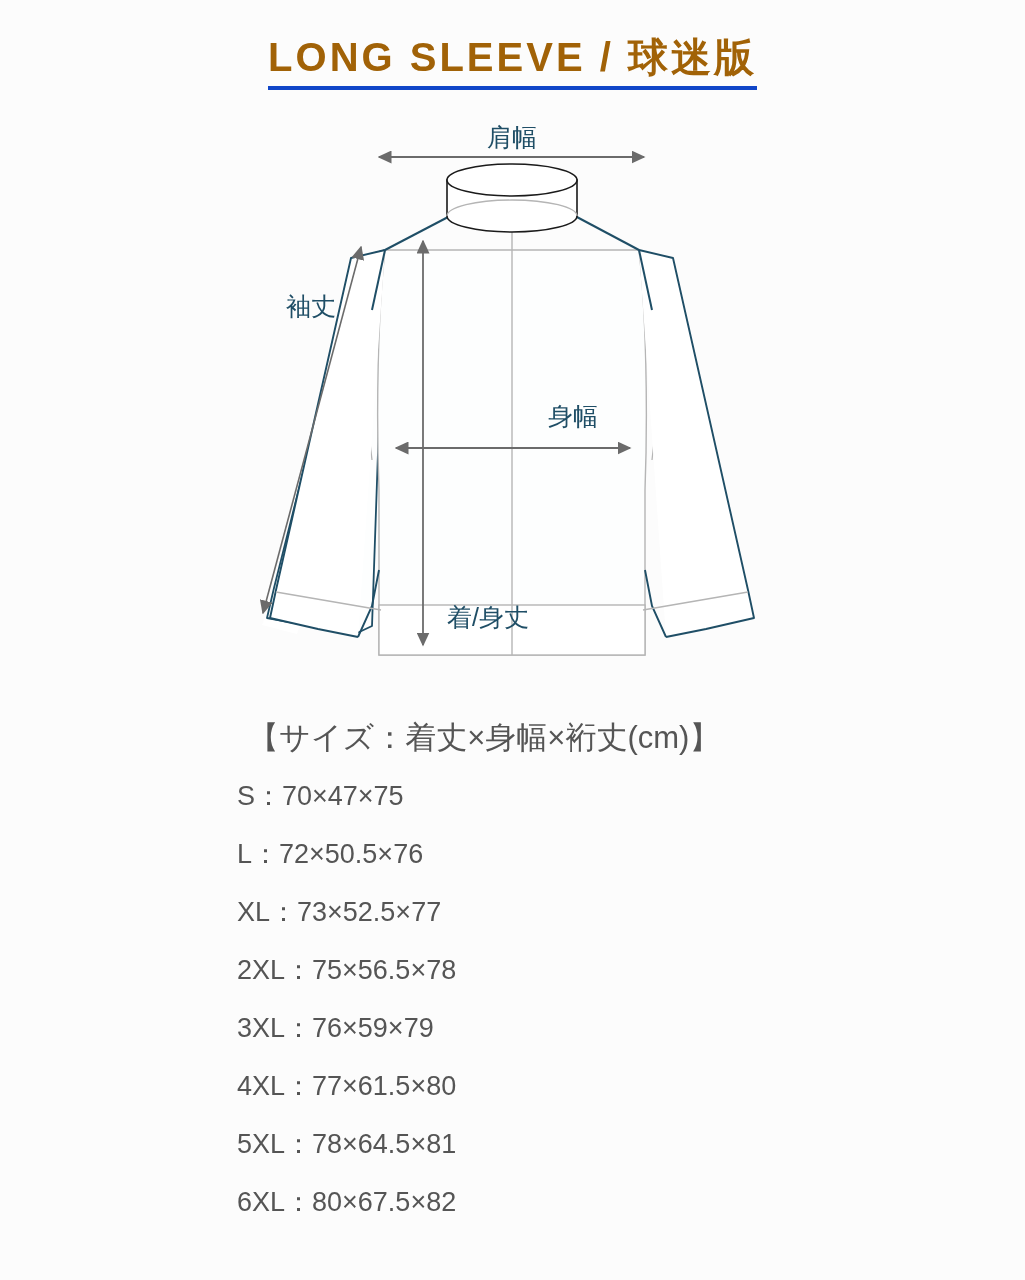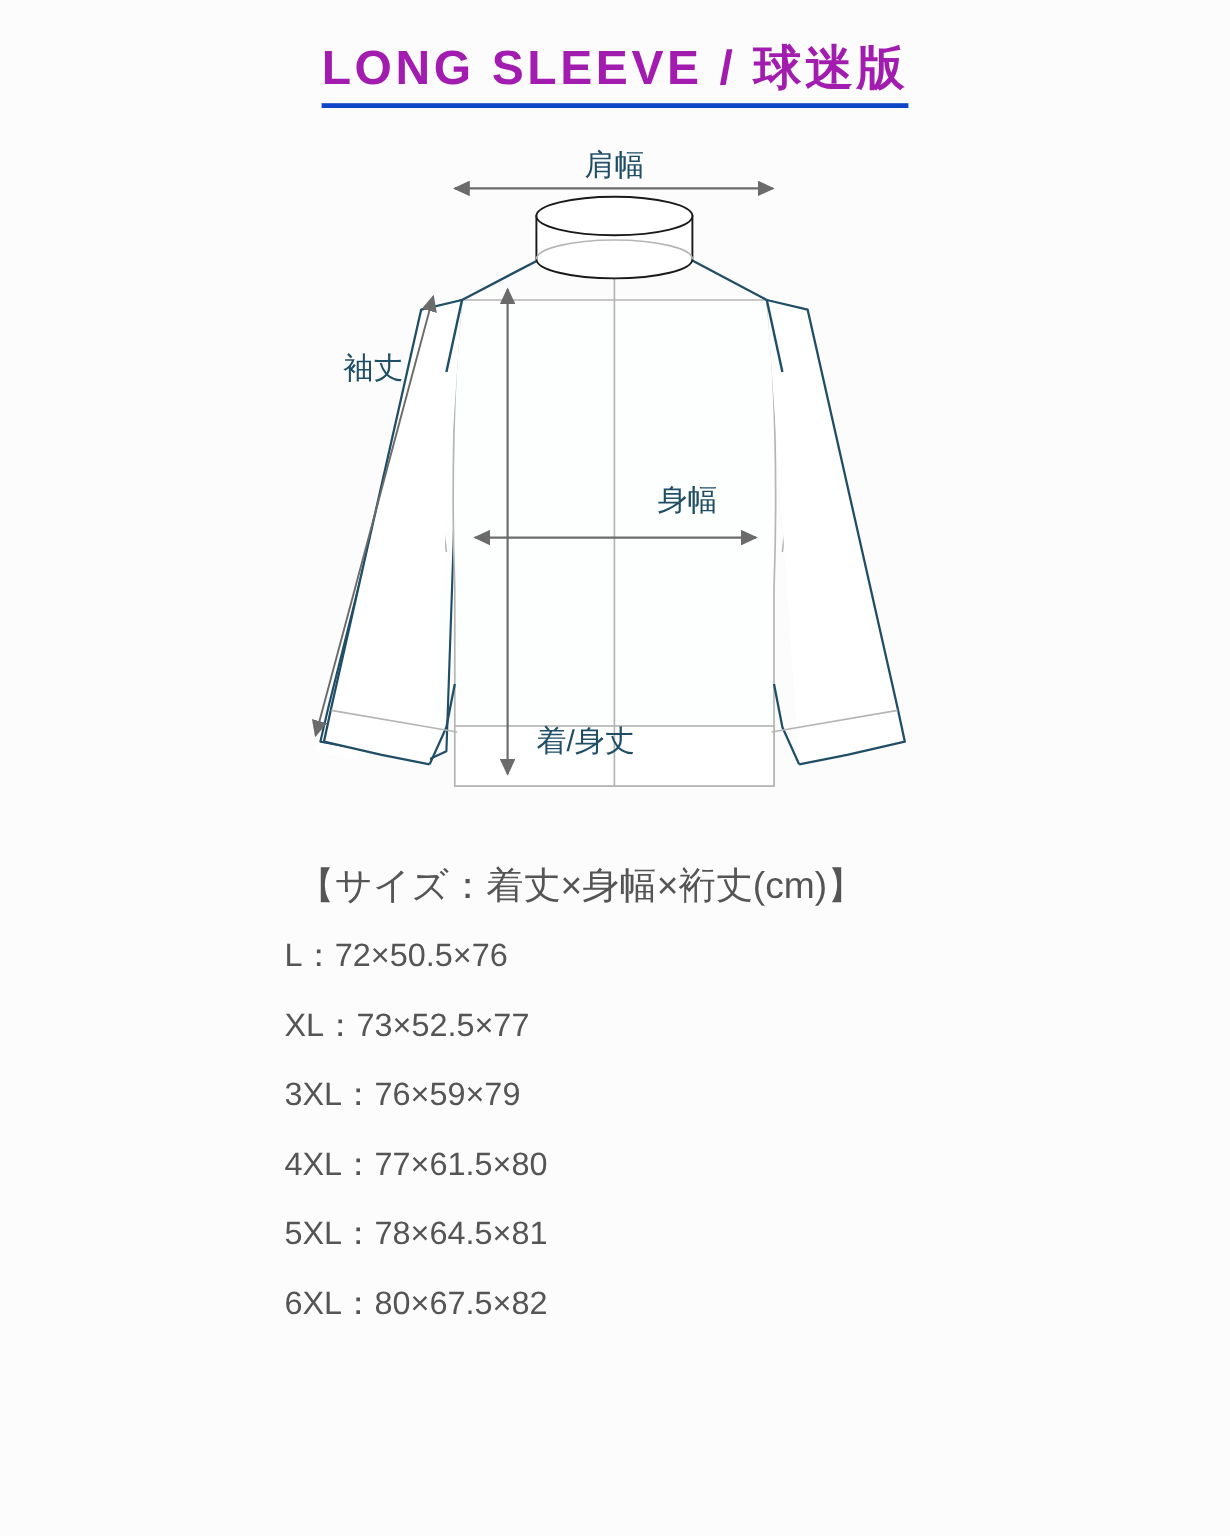--- a/index.html
+++ b/index.html
@@ -22,21 +22,21 @@
     top: 34px;
     left: 0;
     width: 1025px;
     text-align: center;
   }
   #page-title {
     display: inline-block;
     font-size: 40px;
     font-weight: 700;
     letter-spacing: 3px;
-    color: #a21caf;
+    color: #a16207;
     line-height: 1.15;
     padding-bottom: 6px;
     border-bottom: 4px solid #1046c8;
     white-space: nowrap;
   }
 
   
   #diagram-wrap {
     position: absolute;
     top: 110px;
@@ -179,19 +179,21 @@
 
     <g>
       <line x1="423" y1="131" x2="423" y2="535" stroke="#6b6b6b" stroke-width="1.8" marker-start="url(#ah-start-sm)" marker-end="url(#ah-end-sm)"></line>
       <text x="447" y="516" text-anchor="start" font-family="'Liberation Sans','DejaVu Sans',sans-serif" font-size="25" fill="#1f4e66">着/身丈</text>
     </g>
   </svg>
 </div>
 
 <div id="size-list">
   <div class="size-heading">【サイズ：着丈×身幅×裄丈(cm)】</div>
+  <div class="size-row">S：70×47×75</div>
   <div class="size-row">L：72×50.5×76</div>
   <div class="size-row">XL：73×52.5×77</div>
+  <div class="size-row">2XL：75×56.5×78</div>
   <div class="size-row">3XL：76×59×79</div>
   <div class="size-row">4XL：77×61.5×80</div>
   <div class="size-row">5XL：78×64.5×81</div>
   <div class="size-row">6XL：80×67.5×82</div>
 </div>
 
 </body></html>

